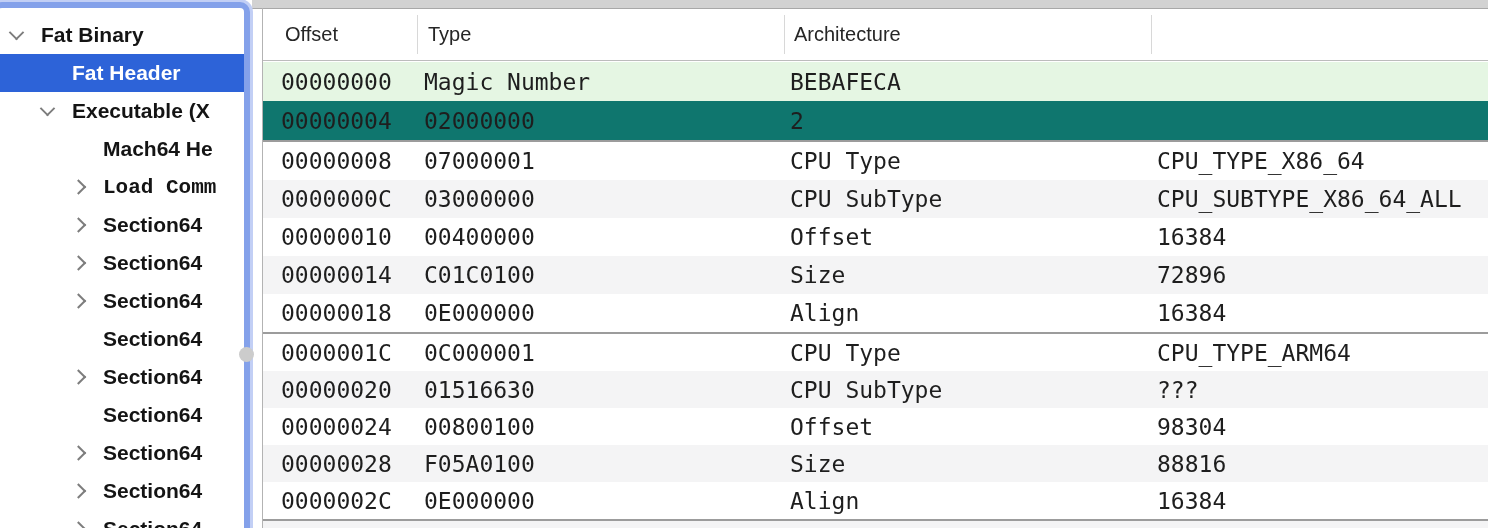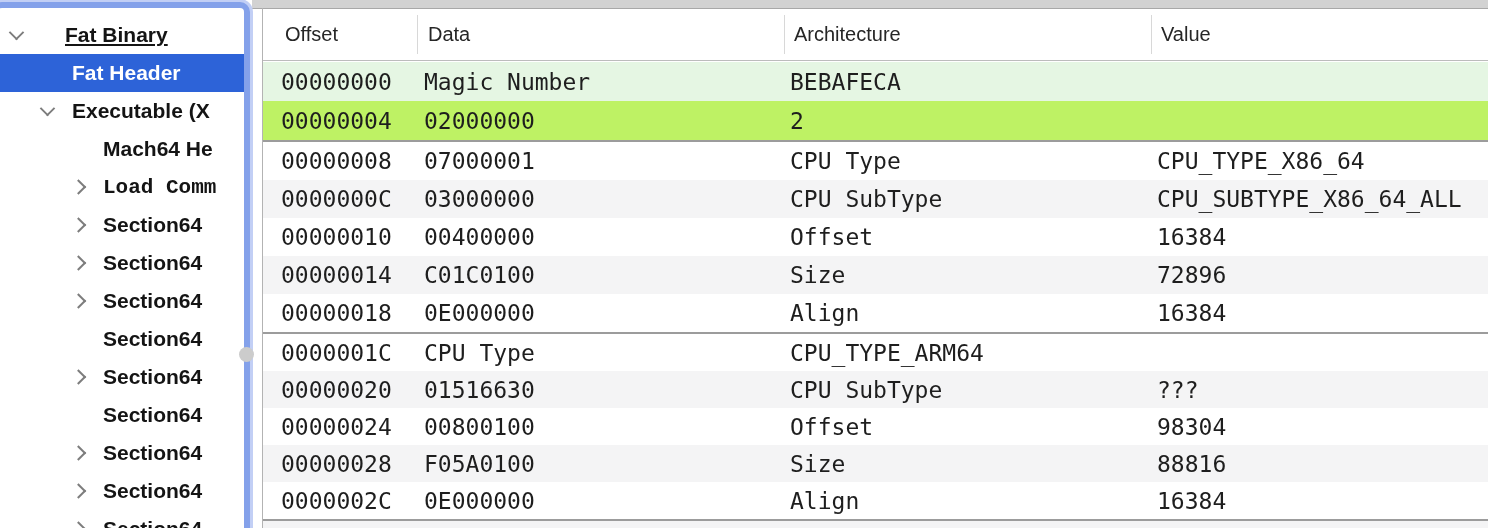--- a/index.html
+++ b/index.html
@@ -61,34 +61,34 @@
   .htick{position:absolute;top:6px;bottom:6px;width:1px;background:#d8d8d8;}
   .tbody{position:absolute;left:11px;right:0;top:62px;}
   .trow{
     display:grid;grid-template-columns:143px 366px 367px auto;
     align-items:center;padding-left:18px;
     font-family:"DejaVu Sans Mono","Liberation Mono",monospace;
     font-size:23px;color:#1e1e1e;white-space:nowrap;
   }
   .trow.h39{height:39px;} .trow.h38{height:38px;} .trow.h37{height:37px;}
   .bg-green1{background:#e5f6e3;}
-  .bg-green2{background:#bef264;}
+  .bg-green2{background:#0f766e;}
   .bg-w{background:#ffffff;}
   .bg-a{background:#f4f4f5;}
   .divider{height:2px;background:#9c9c9c;}
   .partial-row{height:8px;background:#f4f4f5;}
 </style>
 </head>
 <body>
 
 <aside class="sidebar">
   <div class="tree" id="tree">
       <div class="tree-row">
         <span class="chev down" style="left: 13px;"></span>
-        <span class="tree-label" style="margin-left: 67px; text-decoration: underline;">Fat Binary</span>
+        <span class="tree-label" style="margin-left: 43px;">Fat Binary</span>
       </div>
       <div class="tree-row selected">
         <span class="tree-label" style="margin-left: 74px;">Fat Header</span>
       </div>
       <div class="tree-row">
         <span class="chev down" style="left: 44px;"></span>
         <span class="tree-label" style="margin-left: 74px;">Executable (X</span>
       </div>
       <div class="tree-row">
         <span class="tree-label" style="margin-left: 105px;">Mach64 He</span>
@@ -137,23 +137,22 @@
 <div class="splitter-dot"></div>
 
 <main class="table-area">
   <div class="top-strip"></div>
   <div class="table-left-border"></div>
   <div class="thead" id="thead">
     <div class="htick" style="left:154px"></div>
     <div class="htick" style="left:521px"></div>
     <div class="htick" style="left:888px"></div>
   <div class="hcell">Offset</div>
-      <div class="hcell">Data</div>
+      <div class="hcell">Type</div>
       <div class="hcell">Architecture</div>
-      <div class="hcell">Value</div>
     </div>
   <div class="tbody" id="tbody">
       <div class="trow h39 bg-green1">
         <div>00000000</div>
         <div>Magic Number</div>
         <div>BEBAFECA</div>
       </div>
       <div class="trow h39 bg-green2">
         <div>00000004</div>
         <div>02000000</div>
@@ -186,20 +185,21 @@
       </div>
       <div class="trow h38 bg-w">
         <div>00000018</div>
         <div>0E000000</div>
         <div>Align</div>
         <div>16384</div>
       </div>
       <div class="divider"></div>
       <div class="trow h37 bg-w">
         <div>0000001C</div>
+        <div>0C000001</div>
         <div>CPU Type</div>
         <div>CPU_TYPE_ARM64</div>
       </div>
       <div class="trow h37 bg-a">
         <div>00000020</div>
         <div>01516630</div>
         <div>CPU SubType</div>
         <div>???</div>
       </div>
       <div class="trow h37 bg-w">

